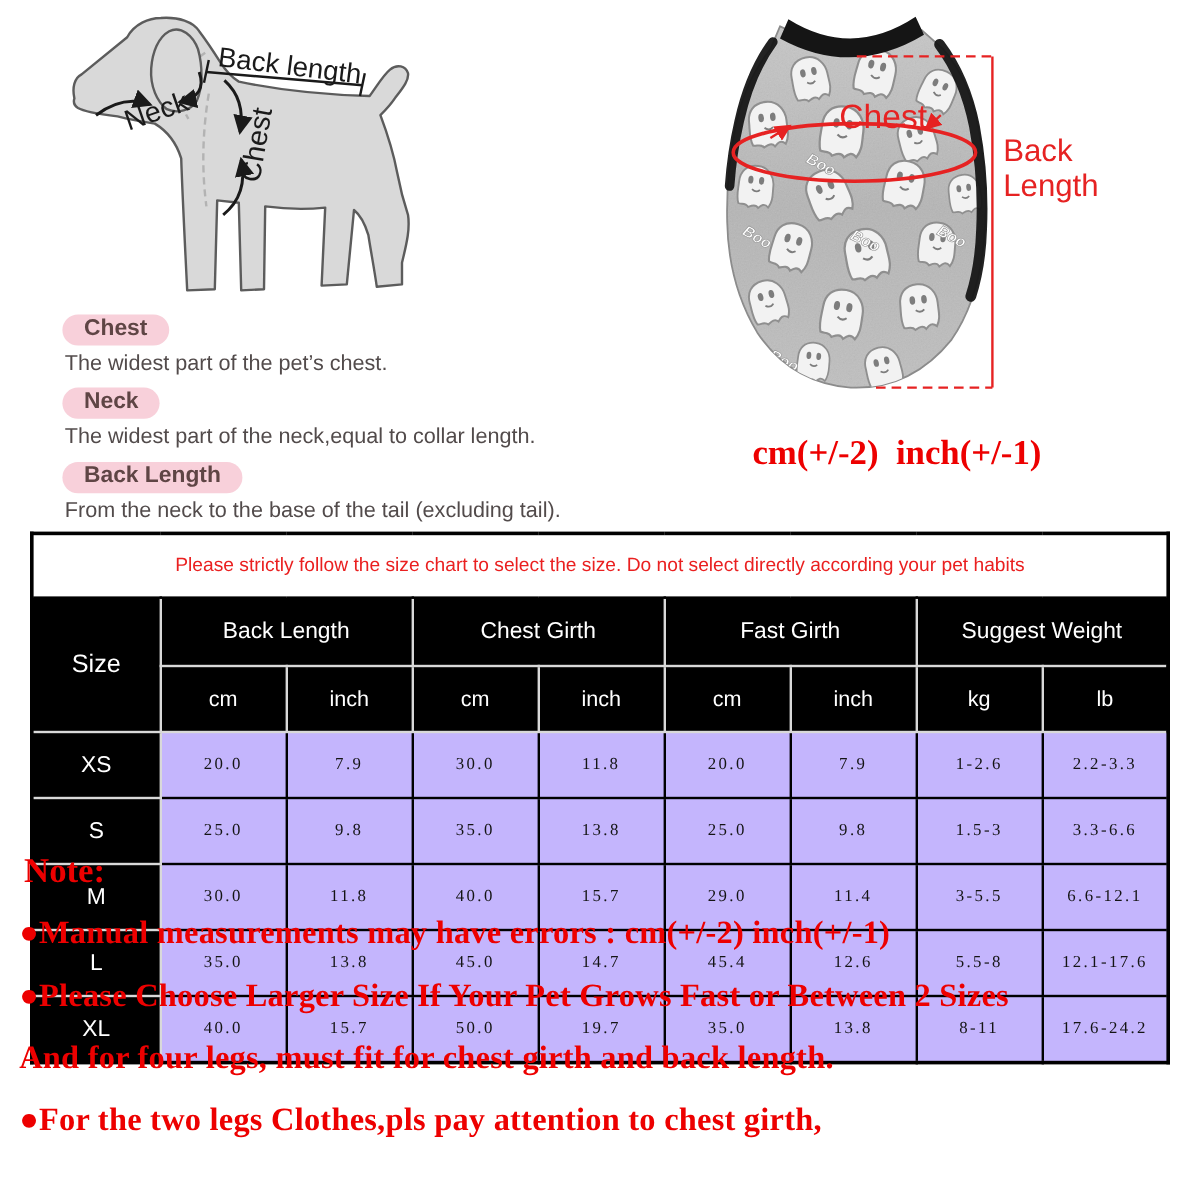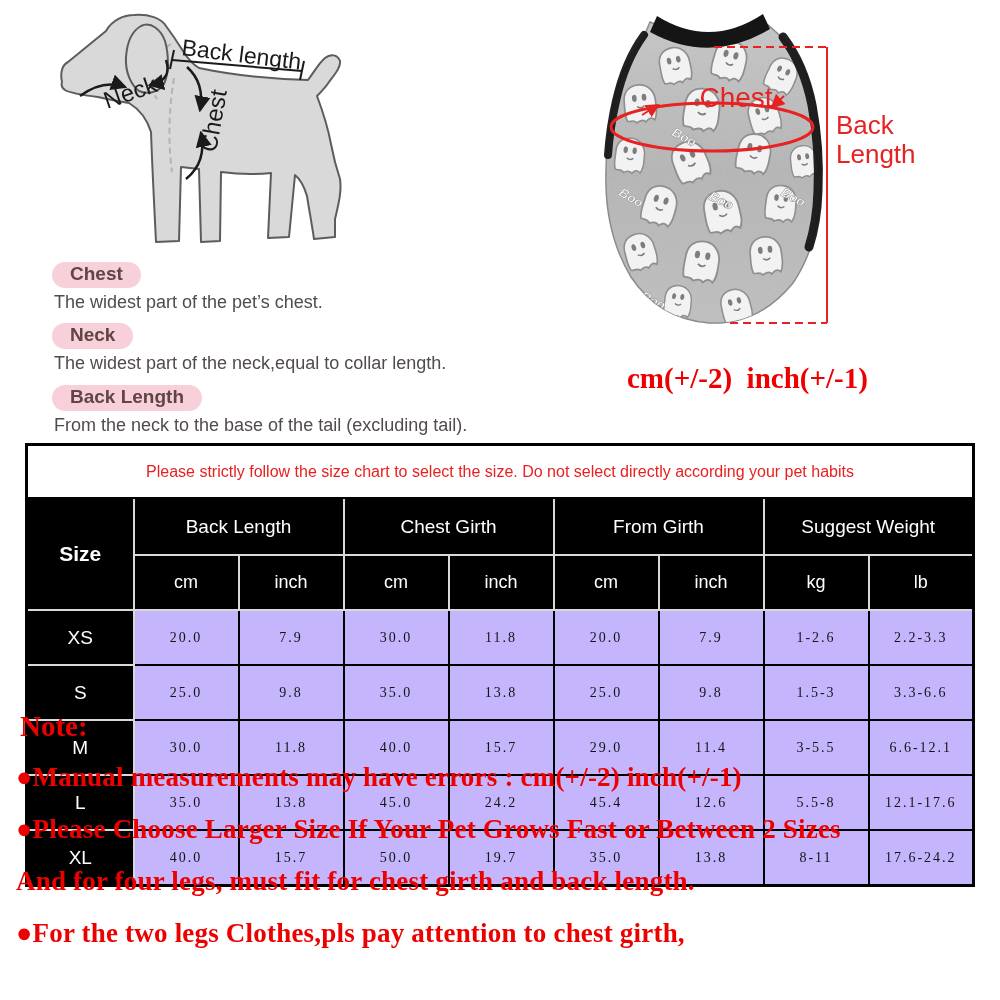--- a/index.html
+++ b/index.html
@@ -182,24 +182,24 @@
           <col>
           <col>
           <col>
           <col>
       </colgroup>
       <tbody>
         <tr>
           <td class="warn" colspan="9">Please strictly follow the size chart to select the size. Do not select directly according your pet habits</td>
         </tr>
         <tr>
-          <th class="dark" rowspan="2" style="font-size:21px;font-weight:bold;">Size</th>
+          <th class="dark" rowspan="2" style="font-size:21px;">Size</th>
           <th class="dark" colspan="2">Back Length</th>
           <th class="dark" colspan="2">Chest Girth</th>
-          <th class="dark" colspan="2">From Girth</th>
+          <th class="dark" colspan="2">Fast Girth</th>
           <th class="dark" colspan="2">Suggest Weight</th>
         </tr>
         <tr>
           <th class="dark units">cm</th>
           <th class="dark units">inch</th>
           <th class="dark units">cm</th>
           <th class="dark units">inch</th>
           <th class="dark units">cm</th>
           <th class="dark units">inch</th>
           <th class="dark units">kg</th>
@@ -236,21 +236,21 @@
           <td class="val">29.0</td>
           <td class="val">11.4</td>
           <td class="val">3-5.5</td>
           <td class="val">6.6-12.1</td>
         </tr>
         <tr>
           <td class="sizecol">L</td>
           <td class="val">35.0</td>
           <td class="val">13.8</td>
           <td class="val">45.0</td>
-          <td class="val">24.2</td>
+          <td class="val">14.7</td>
           <td class="val">45.4</td>
           <td class="val">12.6</td>
           <td class="val">5.5-8</td>
           <td class="val">12.1-17.6</td>
         </tr>
         <tr>
           <td class="sizecol">XL</td>
           <td class="val">40.0</td>
           <td class="val">15.7</td>
           <td class="val">50.0</td>

